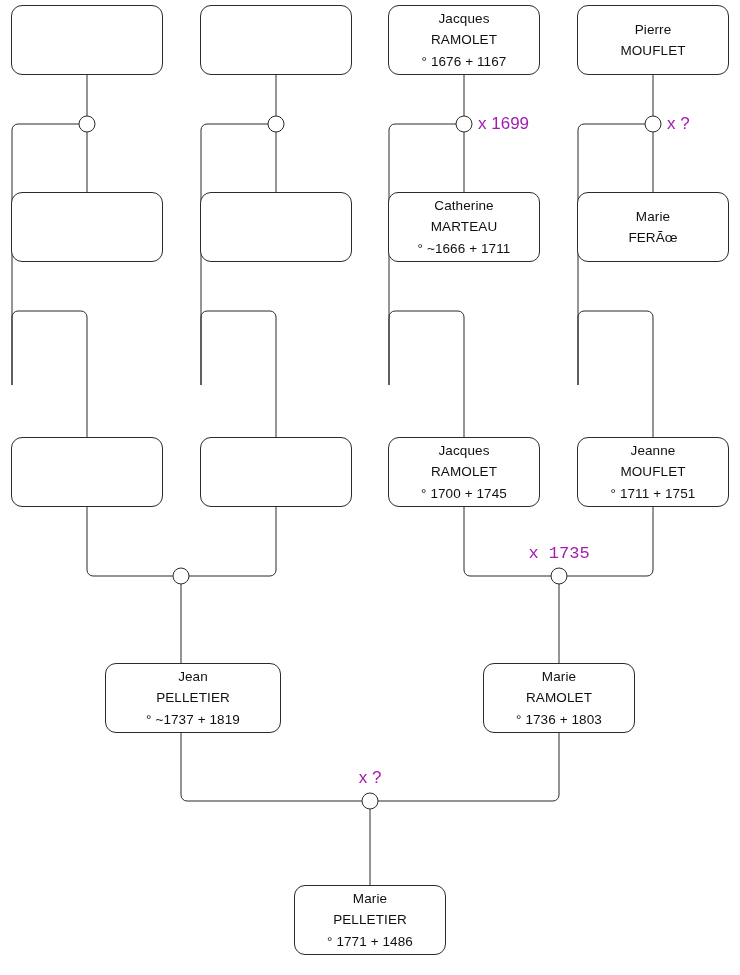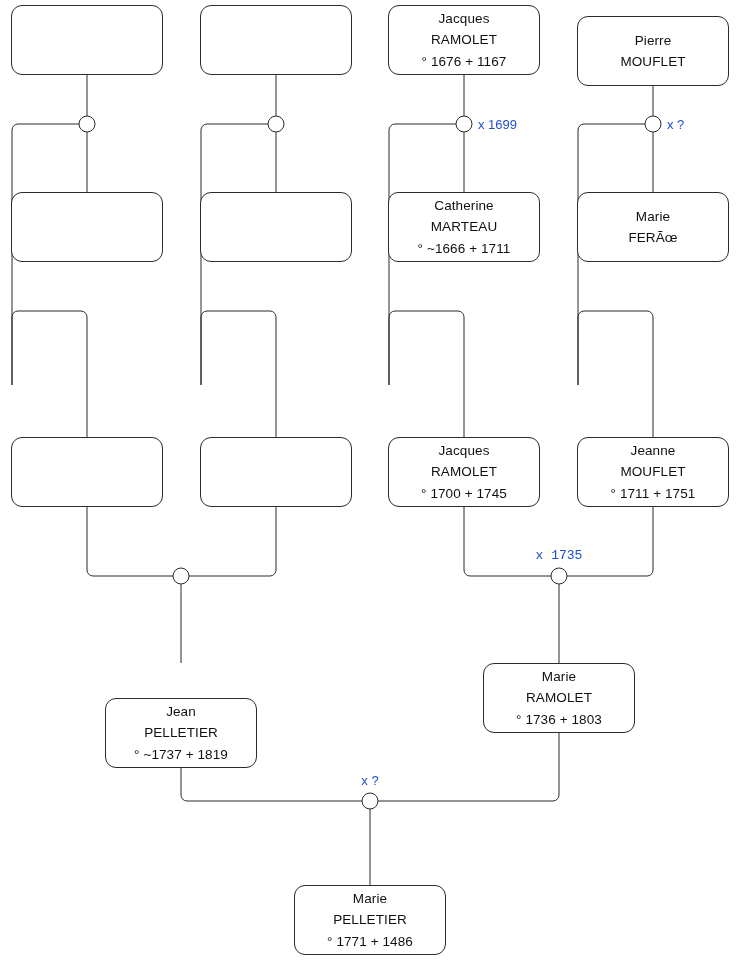--- a/index.html
+++ b/index.html
@@ -44,22 +44,22 @@
   }
   .person-box .line {
     display: block;
     white-space: nowrap;
   }
   .person-box .line:empty {
     display: none;
   }
   .union-label {
     position: absolute;
-    font-size: 13px;
-    color: #1d4ed8;
+    font-size: 17px;
+    color: #a21caf;
     white-space: nowrap;
     z-index: 3;
   }
   .union-label.side {
     transform: translateY(-50%);
   }
   .union-label.above {
     transform: translate(-50%, -100%);
   }
 </style>
@@ -105,21 +105,21 @@
     <div class="union-label side" style="left: 667px; top: 124px;">x ?</div>
     <div class="union-label above" style="left: 559px; top: 563px; font-family: Liberation Mono, monospace;">x 1735</div>
     <div class="union-label above" style="left: 370px; top: 788px;">x ?</div>
     <div class="person-box" style="left: 11px; top: 5px; width: 152px; height: 70px;"></div>
     <div class="person-box" style="left: 200px; top: 5px; width: 152px; height: 70px;"></div>
     <div class="person-box" style="left: 388px; top: 5px; width: 152px; height: 70px;">
       <span class="line">Jacques</span>
       <span class="line">RAMOLET</span>
       <span class="line">° 1676 + 1167</span>
     </div>
-    <div class="person-box" style="left: 577px; top: 5px; width: 152px; height: 70px; margin-top: 11px;">
+    <div class="person-box" style="left: 577px; top: 5px; width: 152px; height: 70px;">
       <span class="line">Pierre</span>
       <span class="line">MOUFLET</span>
     </div>
     <div class="person-box" style="left: 11px; top: 192px; width: 152px; height: 70px;"></div>
     <div class="person-box" style="left: 200px; top: 192px; width: 152px; height: 70px;"></div>
     <div class="person-box" style="left: 388px; top: 192px; width: 152px; height: 70px; border-radius: 10px;">
       <span class="line">Catherine</span>
       <span class="line">MARTEAU</span>
       <span class="line">° ~1666 + 1711</span>
     </div>
@@ -132,21 +132,21 @@
     <div class="person-box" style="left: 388px; top: 437px; width: 152px; height: 70px;">
       <span class="line">Jacques</span>
       <span class="line">RAMOLET</span>
       <span class="line">° 1700 + 1745</span>
     </div>
     <div class="person-box" style="left: 577px; top: 437px; width: 152px; height: 70px; justify-content: center;">
       <span class="line">Jeanne</span>
       <span class="line">MOUFLET</span>
       <span class="line">° 1711 + 1751</span>
     </div>
-    <div class="person-box" style="left: 105px; top: 698px; width: 152px; height: 70px;">
+    <div class="person-box" style="left: 105px; top: 663px; width: 176px; height: 70px;">
       <span class="line">Jean</span>
       <span class="line">PELLETIER</span>
       <span class="line">° ~1737 + 1819</span>
     </div>
     <div class="person-box" style="left: 483px; top: 663px; width: 152px; height: 70px;">
       <span class="line">Marie</span>
       <span class="line">RAMOLET</span>
       <span class="line">° 1736 + 1803</span>
     </div>
     <div class="person-box" style="left: 294px; top: 885px; width: 152px; height: 70px;">

